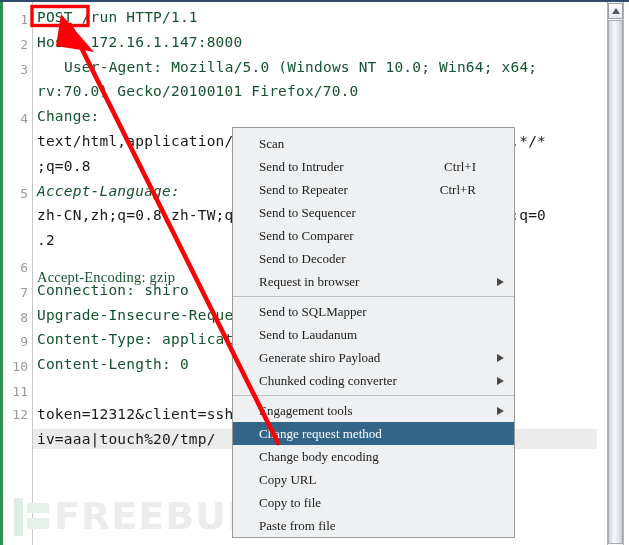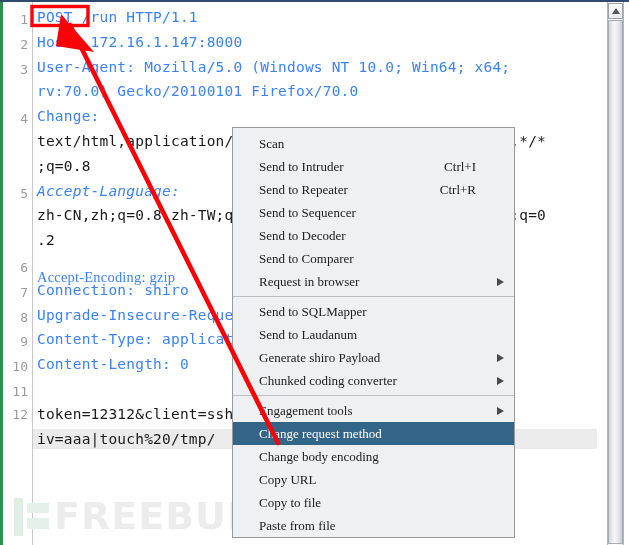--- a/index.html
+++ b/index.html
@@ -69,21 +69,21 @@
   .code-line {
     position: absolute;
     left: 4px;
     white-space: pre;
     font-family: "DejaVu Sans Mono", monospace;
     font-size: 14.5px;
     line-height: 14px;
     letter-spacing: 0.2px;
     color: #1a1a1a;
   }
-  .code-line .hdr { color: #3b82f6; }
+  .code-line .hdr { color: #14532d; }
   .code-line .body-txt { color: #1a1a1a; }
 
   .sel-band {
     position: absolute;
     left: 30px;
     width: 564px;
     height: 20px;
     background: #ebebeb;
   }
 
@@ -244,21 +244,21 @@
         <div class="gutter-num" style="top: 283.8px;">7</div>
         <div class="gutter-num" style="top: 308.6px;">8</div>
         <div class="gutter-num" style="top: 333.4px;">9</div>
         <div class="gutter-num" style="top: 358.2px;">10</div>
         <div class="gutter-num" style="top: 383px;">11</div>
         <div class="gutter-num" style="top: 406px;">12</div>
       </div>
     <div class="code-area" id="code-area">
         <div class="code-line" style="top: 8px;"><span class="hdr">POST /run HTTP/1.1</span></div>
         <div class="code-line" style="top: 32.8px;"><span class="hdr">Host: 172.16.1.147:8000</span></div>
-        <div class="code-line" style="top: 57.6px;"><span class="hdr">User-Agent: Mozilla/5.0 (Windows NT 10.0; Win64; x64;</span></div>
+        <div class="code-line" style="top: 57.6px; margin-left: 27px;"><span class="hdr">User-Agent: Mozilla/5.0 (Windows NT 10.0; Win64; x64;</span></div>
         <div class="code-line" style="top: 82.4px;"><span class="hdr">rv:70.0) Gecko/20100101 Firefox/70.0</span></div>
         <div class="code-line" style="top: 107.2px;"><span class="hdr">Change:</span></div>
         <div class="code-line" style="top: 132px;"><span class="body-txt">text/html,application/xhtml+xml,application/xml;q=0.9,*/*</span></div>
         <div class="code-line" style="top: 156.8px;"><span class="body-txt">;q=0.8</span></div>
         <div class="code-line" style="top: 181.6px; font-style: italic;"><span class="hdr">Accept-Language:</span></div>
         <div class="code-line" style="top: 206.4px;"><span class="body-txt">zh-CN,zh;q=0.8,zh-TW;q=0.7,zh-HK;q=0.5,en-US;q=0.3,en;q=0</span></div>
         <div class="code-line" style="top: 231.2px;"><span class="body-txt">.2</span></div>
         <div class="code-line" style="top: 268px; font-family: Liberation Serif, serif;"><span class="hdr">Accept-Encoding: gzip</span></div>
         <div class="code-line" style="top: 280.8px;"><span class="hdr">Connection: shiro</span></div>
         <div class="code-line" style="top: 305.6px;"><span class="hdr">Upgrade-Insecure-Requests: 1</span></div>
@@ -285,22 +285,22 @@
         <div class="r2"></div>
     </div>
     <div class="wm-text">FREEBUF</div>
   </div>
 
   <div id="ctxmenu">
       <div class="mi"><span>Scan</span></div>
       <div class="mi"><span>Send to Intruder</span><span class="accel">Ctrl+I</span></div>
       <div class="mi"><span>Send to Repeater</span><span class="accel">Ctrl+R</span></div>
       <div class="mi"><span>Send to Sequencer</span></div>
+      <div class="mi"><span>Send to Comparer</span></div>
       <div class="mi"><span>Send to Decoder</span></div>
-      <div class="mi"><span>Send to Comparer</span></div>
       <div class="mi"><span>Request in browser</span><span class="arrow"></span></div>
       <div class="msep"></div>
       <div class="mi"><span>Send to SQLMapper</span></div>
       <div class="mi"><span>Send to Laudanum</span></div>
       <div class="mi"><span>Generate shiro Payload</span><span class="arrow"></span></div>
       <div class="mi"><span>Chunked coding converter</span><span class="arrow"></span></div>
       <div class="msep"></div>
       <div class="mi"><span>Engagement tools</span><span class="arrow"></span></div>
       <div class="mi sel"><span>Change request method</span></div>
       <div class="mi"><span>Change body encoding</span></div>

